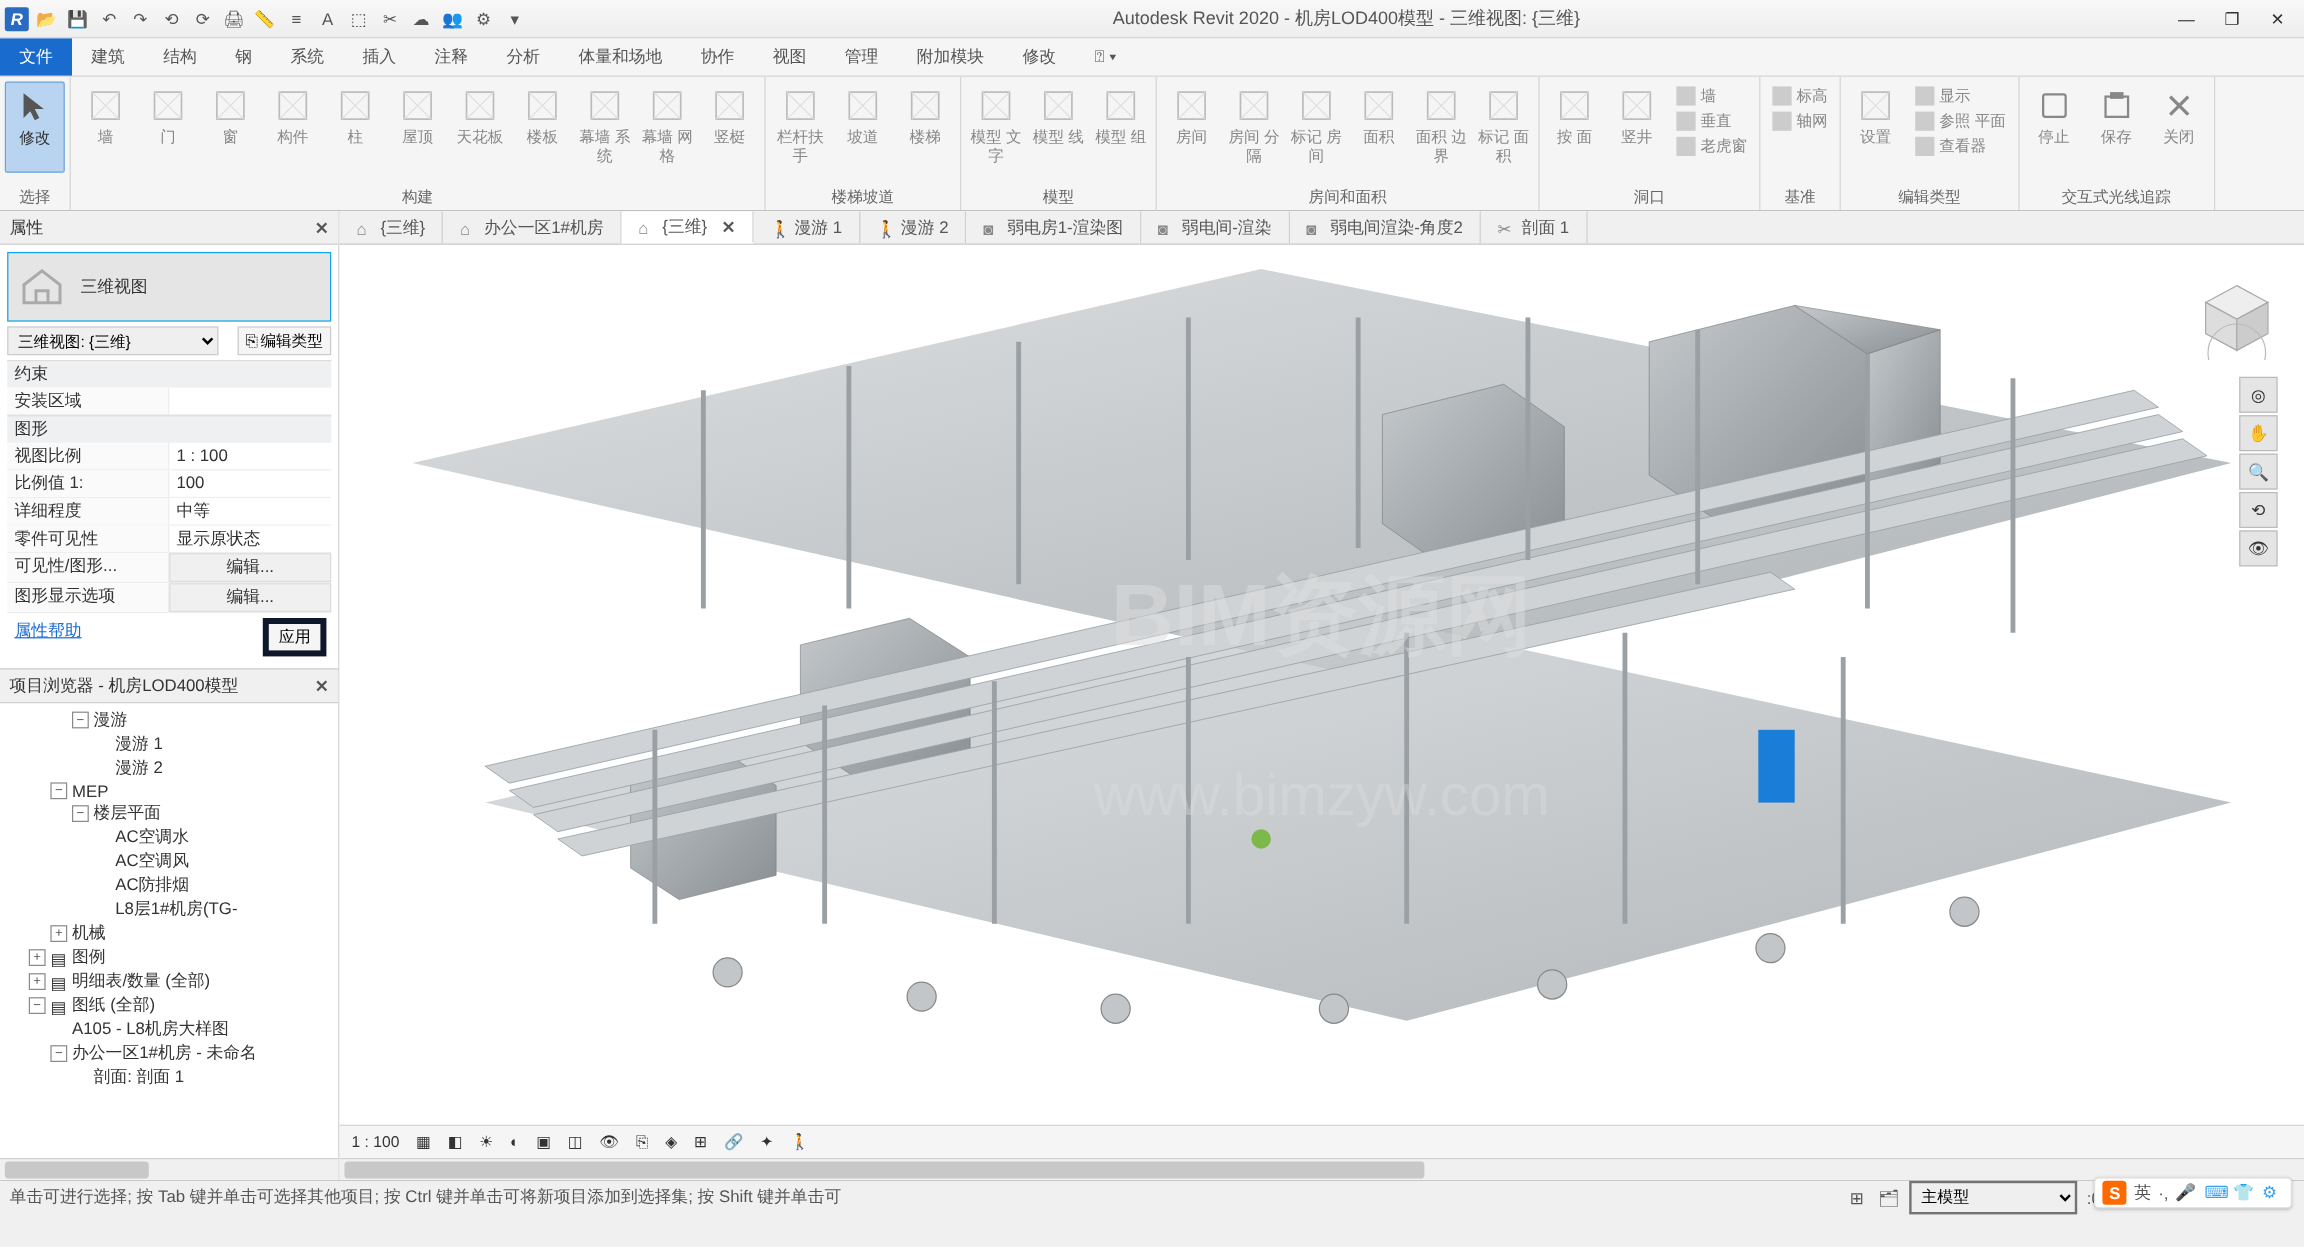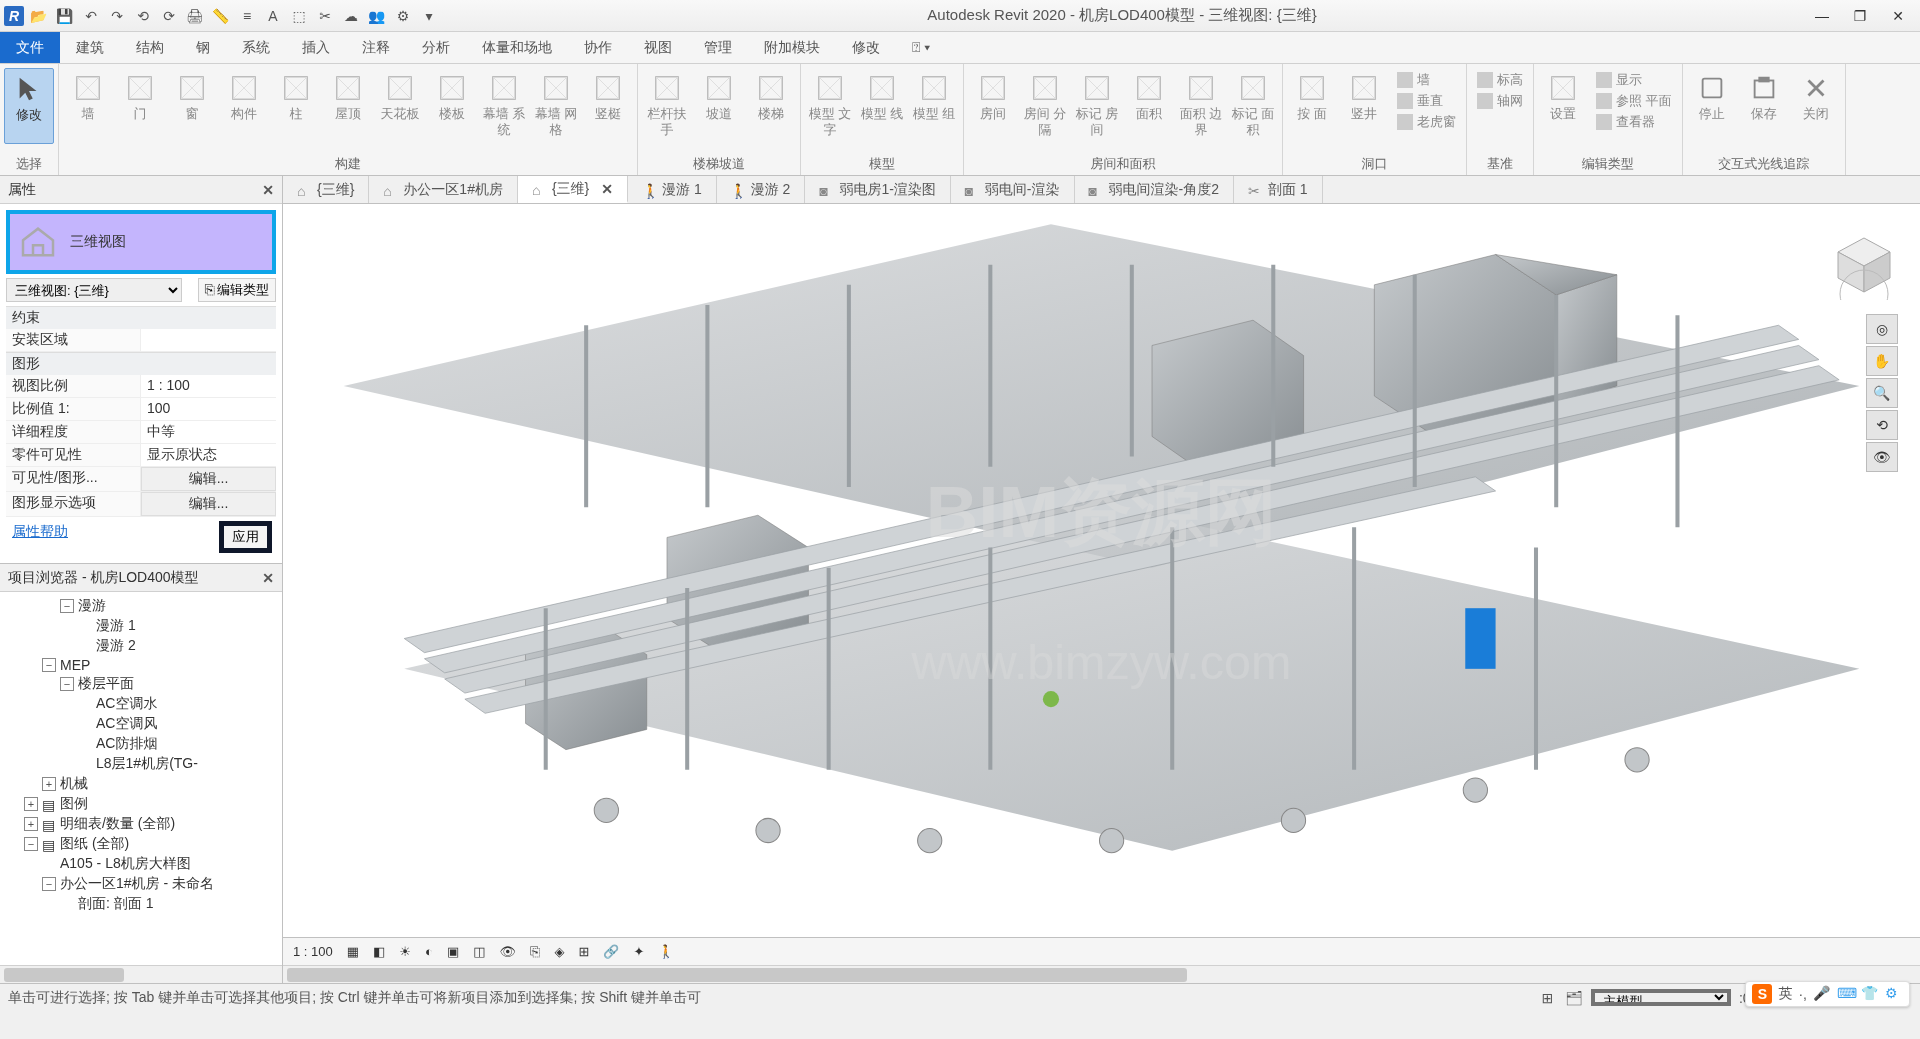--- a/index.html
+++ b/index.html
@@ -25,21 +25,21 @@
 .ribbon-btn.sel .ribbon-label { color: #333; }
 .group-label { font-size: 13px; color: #666; text-align: center; padding: 2px 0; }
 .small-row { display: flex; flex-direction: column; gap: 1px; padding: 2px; }
 .small-item { display: flex; align-items: center; gap: 4px; font-size: 13px; color: #888; padding: 1px 4px; cursor: pointer; }
 .small-ico { width: 16px; height: 16px; background: #ccc; }
 .workspace { display: flex; height: calc(100% - 232px); }
 .left-panels { width: 283px; display: flex; flex-direction: column; background: #fff; border-right: 1px solid #c0c0c0; }
 .panel-header { height: 28px; background: #f0f0f0; border-bottom: 1px solid #d0d0d0; display: flex; align-items: center; padding: 0 8px; font-size: 14px; justify-content: space-between; }
 .close-x { cursor: pointer; font-weight: bold; color: #555; }
 .props-body { padding: 6px; }
-.props-preview { display: flex; align-items: center; gap: 12px; padding: 8px; border: 4px solid #0ea5e9; background: #c4b5fd; text-align: right; }
+.props-preview { display: flex; align-items: center; gap: 12px; padding: 8px; border: 1px solid #0ea5e9; background: #e5e5e5; text-align: right; }
 .props-preview-icon { width: 40px; height: 40px; display: flex; align-items: center; justify-content: center; }
 .props-type-row { display: flex; align-items: center; gap: 16px; padding: 4px 0; }
 .props-select { flex: 1; height: 24px; border: 1px solid #ccc; padding: 0 4px; font-size: 13px; }
 .edit-type-btn { height: 24px; padding: 0 6px; border: 1px solid #ccc; background: #f5f5f5; cursor: pointer; font-size: 13px; display: flex; align-items: center; gap: 2px; }
 .prop-section-title { background: #eef0f2; font-size: 14px; padding: 2px 6px; font-weight: 500; border-top: 1px solid #ddd; }
 .prop-row { display: flex; border-bottom: 1px solid #eee; font-size: 14px; }
 .prop-key { width: 50%; padding: 2px 6px; background: #fafafa; border-right: 1px solid #eee; }
 .prop-val { width: 50%; padding: 2px 6px; }
 .prop-val.btn { background: #f0f0f0; text-align: center; cursor: pointer; border: 1px solid #ddd; }
 .prop-help { color: #1a6bce; text-decoration: underline; padding: 6px; cursor: pointer; font-size: 14px; }
@@ -62,21 +62,21 @@
 .canvas-mode-label { position: absolute; top: 4px; left: 6px; font-size: 15px; color: #444; font-family: "SimSun", serif; }
 .iso-model { position: absolute; inset: 0; }
 .view-cube { position: absolute; top: 28px; right: 22px; width: 68px; height: 68px; }
 .nav-bar { position: absolute; top: 110px; right: 22px; width: 32px; display: flex; flex-direction: column; gap: 2px; }
 .nav-btn { width: 32px; height: 30px; background: #e5e5e5; border: 1px solid #bbb; display: flex; align-items: center; justify-content: center; cursor: pointer; }
 .view-control-bar { height: 28px; background: #f5f5f5; border-top: 1px solid #c0c0c0; display: flex; align-items: center; padding: 0 6px; gap: 6px; font-size: 13px; }
 .vc-item { display: flex; align-items: center; gap: 2px; padding: 0 4px; cursor: pointer; }
 .status-bar { height: 28px; background: #f0f0f0; border-top: 1px solid #c0c0c0; display: flex; align-items: center; padding: 0 8px; font-size: 14px; color: #555; }
 .status-left { flex: 1; white-space: nowrap; overflow: hidden; }
 .status-right { display: flex; align-items: center; gap: 4px; }
-.status-sel { height: 17px; border: 4px solid #737373; padding: 0 4px; min-width: 140px; }
+.status-sel { height: 28px; border: 2px solid #737373; padding: 0 4px; min-width: 140px; }
 .sogou-ime { position: absolute; bottom: 32px; right: 10px; display: flex; gap: 6px; align-items: center; background: #fff; border: 1px solid #ddd; padding: 2px 6px; border-radius: 4px; box-shadow: 0 1px 3px rgba(0,0,0,.2); }
 .sogou-logo { width: 20px; height: 20px; background: #ff6a00; color: #fff; font-weight: bold; display: flex; align-items: center; justify-content: center; border-radius: 3px; }
 .sogou-txt { color: #555; }
 .sogou-ico { width: 18px; height: 18px; color: #39a0ed; }
 .scroll-h { height: 18px; background: #f0f0f0; border-top: 1px solid #d0d0d0; position: relative; }
 .scroll-thumb { position: absolute; top: 2px; height: 14px; background: #c8c8c8; border-radius: 3px; }
 </style>
 </head>
 <body>
 

